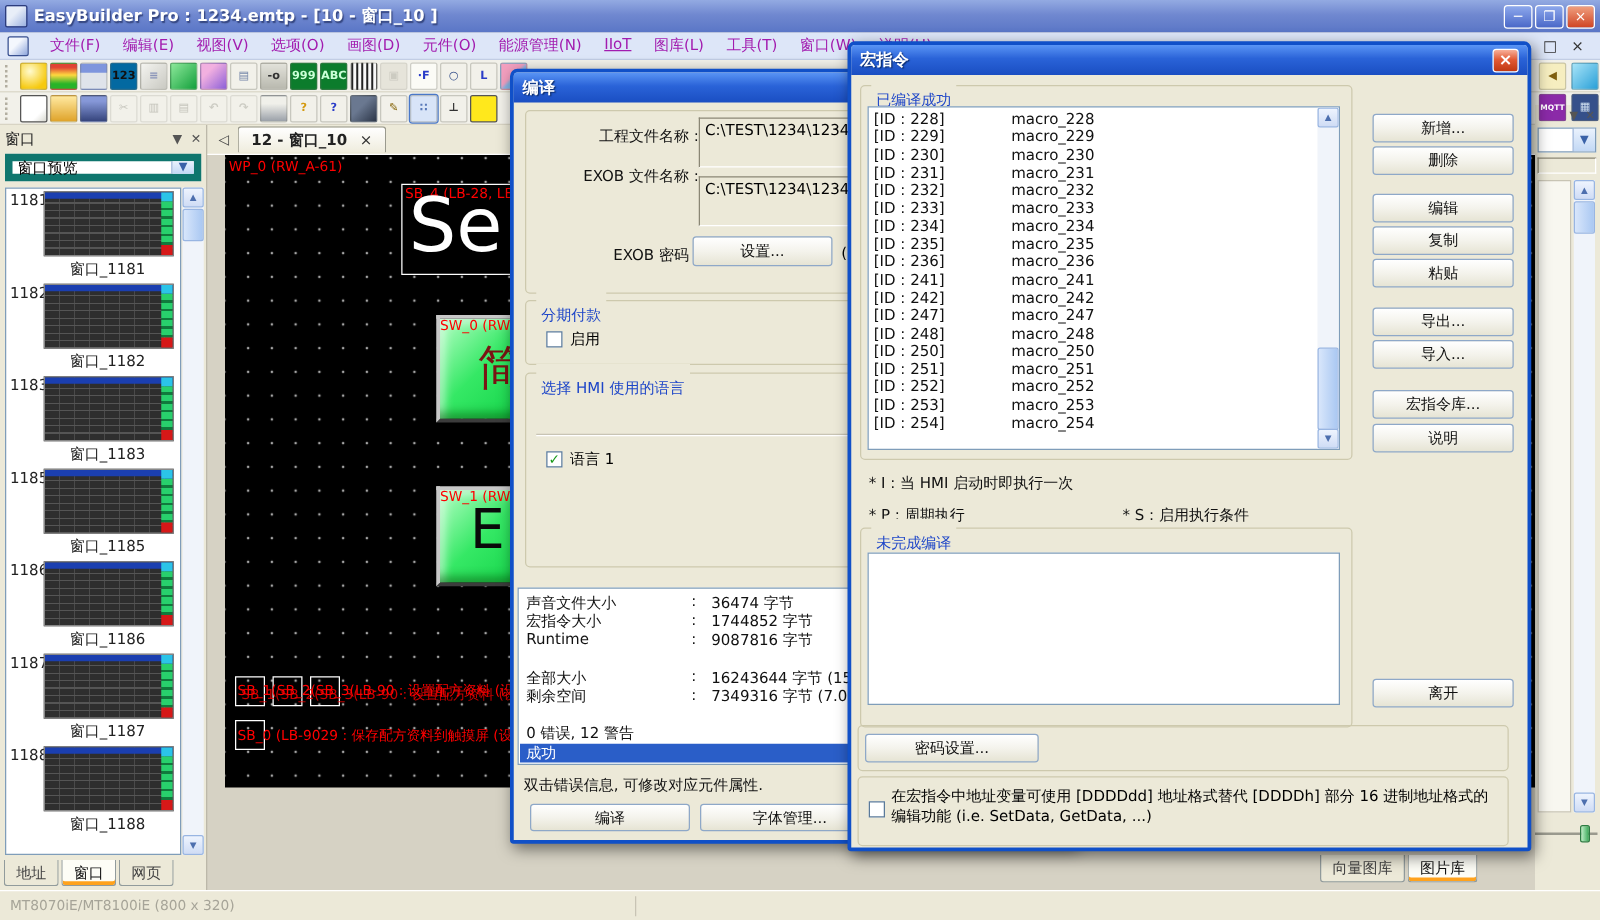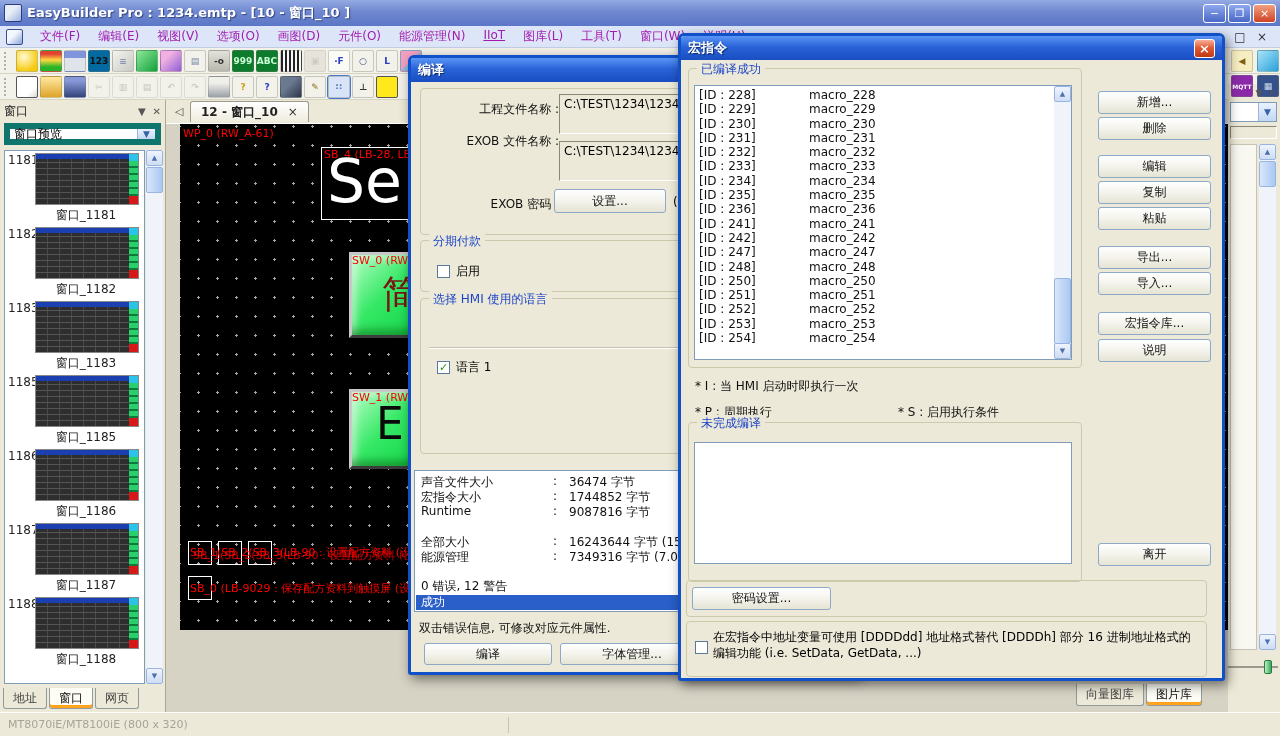--- a/index.html
+++ b/index.html
@@ -103,38 +103,38 @@
   .rp-combo .combo-btn{margin-left:auto;}
   .rp-minibox{position:absolute;left:2px;top:78px;width:47px;height:13px;background:#ece9d8;
     border:1px solid;border-color:#8a8775 #fff #fff #8a8775;box-sizing:border-box;}
   .rp-content{position:absolute;left:2px;top:96px;width:27px;height:506px;background:#f8f7f0;
     border:1px solid #c8c4b4;box-sizing:border-box;}
   .rp-scroll{position:absolute;left:31px;top:96px;width:17px;height:506px;background:#f0f4fa;}
   .rp-slider{position:absolute;left:0;top:612px;width:50px;height:14px;}
   .rp-slider .track{position:absolute;left:0;right:0;top:6px;height:2px;background:#9a9a8e;}
   .rp-slider .knob{position:absolute;right:6px;top:0;width:8px;height:14px;border-radius:2px;
     background:linear-gradient(90deg,#bff0c8,#3aa858);border:1px solid #2c7c42;box-sizing:border-box;}
-  #bottomtabs{position:absolute;left:1056px;top:684px;height:22px;display:flex;gap:2px;margin-left:20px;}
+  #bottomtabs{position:absolute;left:1056px;top:684px;height:22px;display:flex;gap:2px;}
   
   #statusbar{position:absolute;left:0;top:712px;width:1280px;height:24px;background:#ece9d8;
     border-top:1px solid #fff;box-sizing:border-box;display:flex;align-items:center;}
   .status-text{color:#a6a498;font-size:11px;padding-left:8px;}
   .status-sep{width:1px;height:16px;background:#c8c4b4;margin-left:320px;}
   
   .dlg{position:absolute;background:#ece9d8;border:3px solid #1050c8;border-radius:6px 6px 3px 3px;
     box-shadow:3px 4px 12px rgba(0,0,0,.5);box-sizing:border-box;}
   .dlg-title{height:24px;background:linear-gradient(180deg,#5a95f5 0%,#2a63d8 45%,#1a4ec2 100%);
     color:#fff;font-weight:bold;font-size:13px;display:flex;align-items:center;padding:0 7px;
     border-radius:3px 3px 0 0;text-shadow:1px 1px 1px #0a2a6a;}
   .xclose{margin-left:auto;width:21px;height:19px;background:linear-gradient(180deg,#f8b09a,#e25a35 45%,#c03812);
     border:1px solid #fff;border-radius:3px;color:#fff;font-weight:bold;display:flex;align-items:center;
     justify-content:center;font-size:13px;box-sizing:border-box;text-shadow:none;}
   .dlg-body{position:absolute;left:0;top:24px;right:0;bottom:0;}
   .grp{position:absolute;border:1px solid #cdc9ad;border-radius:4px;box-sizing:border-box;}
-  .grp-label{position:absolute;top:-8px;left:8px;background:#ece9d8;padding:0 4px;color:#1e46c8;font-size:12px;white-space:nowrap;}
+  .grp-label{position:absolute;top:-8px;left:8px;background:#ece9d8;padding:11px 4px;color:#1e46c8;font-size:12px;white-space:nowrap;}
   .white-box{position:absolute;background:#fff;border:1px solid #7f9db9;box-sizing:border-box;overflow:hidden;}
   .xpbtn{position:absolute;background:linear-gradient(180deg,#fff,#f4f3ec 50%,#e6e4d4);
     border:1px solid #8ea8c8;border-radius:3px;font-size:12px;display:flex;align-items:center;
     justify-content:center;box-sizing:border-box;color:#111;}
   .cbrow{position:absolute;display:flex;align-items:center;gap:6px;}
   .cb{width:13px;height:13px;background:#fff;border:1px solid #5a7a9a;box-sizing:border-box;
     display:flex;align-items:center;justify-content:center;font-size:11px;font-weight:bold;color:#1a9a1a;flex:0 0 auto;}
   .static-box{position:absolute;background:#ece9d8;border:1px solid;border-color:#8a8775 #fff #fff #8a8775;
     box-sizing:border-box;padding:2px 4px;font-size:12px;overflow:hidden;word-break:break-all;}
   .flabel{position:absolute;width:136px;text-align:right;font-size:12px;color:#111;white-space:nowrap;}
@@ -443,21 +443,21 @@
           <span class="c-l">Runtime</span>
           <span class="c-c">:</span>
           <span>9087816 字节</span>
         </div>
       <div class="c-row" style="top:63px;">
           <span class="c-l">全部大小</span>
           <span class="c-c">:</span>
           <span>16243644 字节 (15.</span>
         </div>
       <div class="c-row" style="top:78px;">
-          <span class="c-l">能源管理</span>
+          <span class="c-l">剩余空间</span>
           <span class="c-c">:</span>
           <span>7349316 字节 (7.01</span>
         </div>
       <div class="c-row" style="top:107px;">
           <span>0 错误, 12 警告</span>
         </div>
       <div class="success-band">成功</div>
     </div>
     <span class="hint-text" style="left:8px;top:538px;">双击错误信息, 可修改对应元件属性.</span>
     <span class="xpbtn" style="left:13px;top:561px;width:128px;height:22px;">编译</span>

